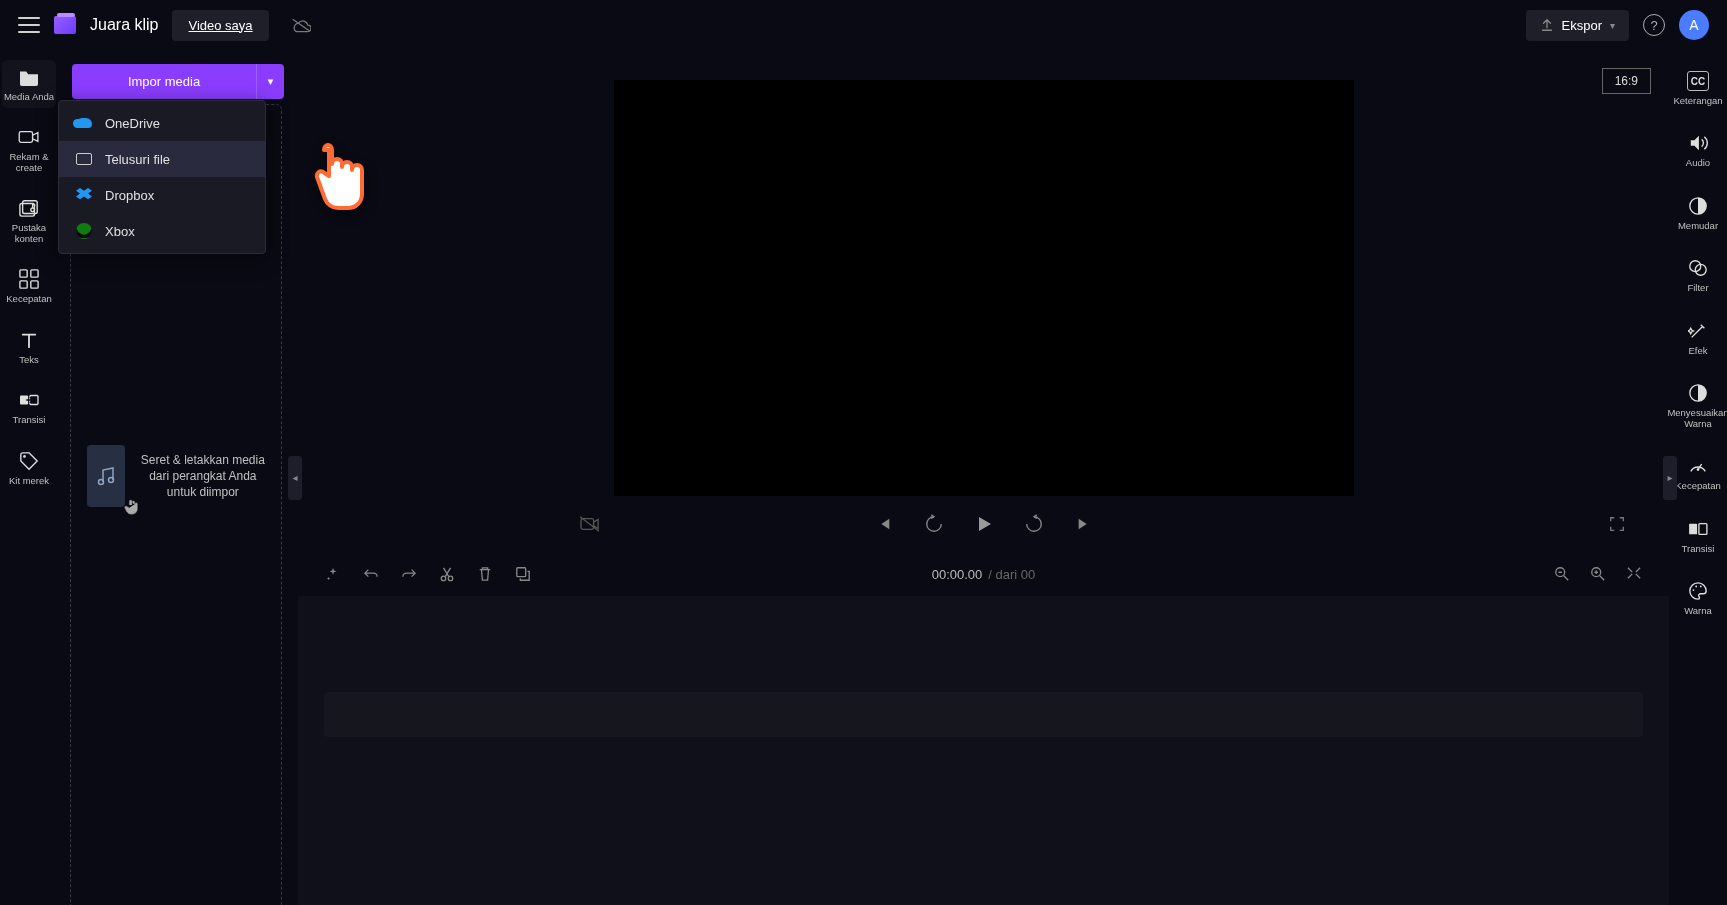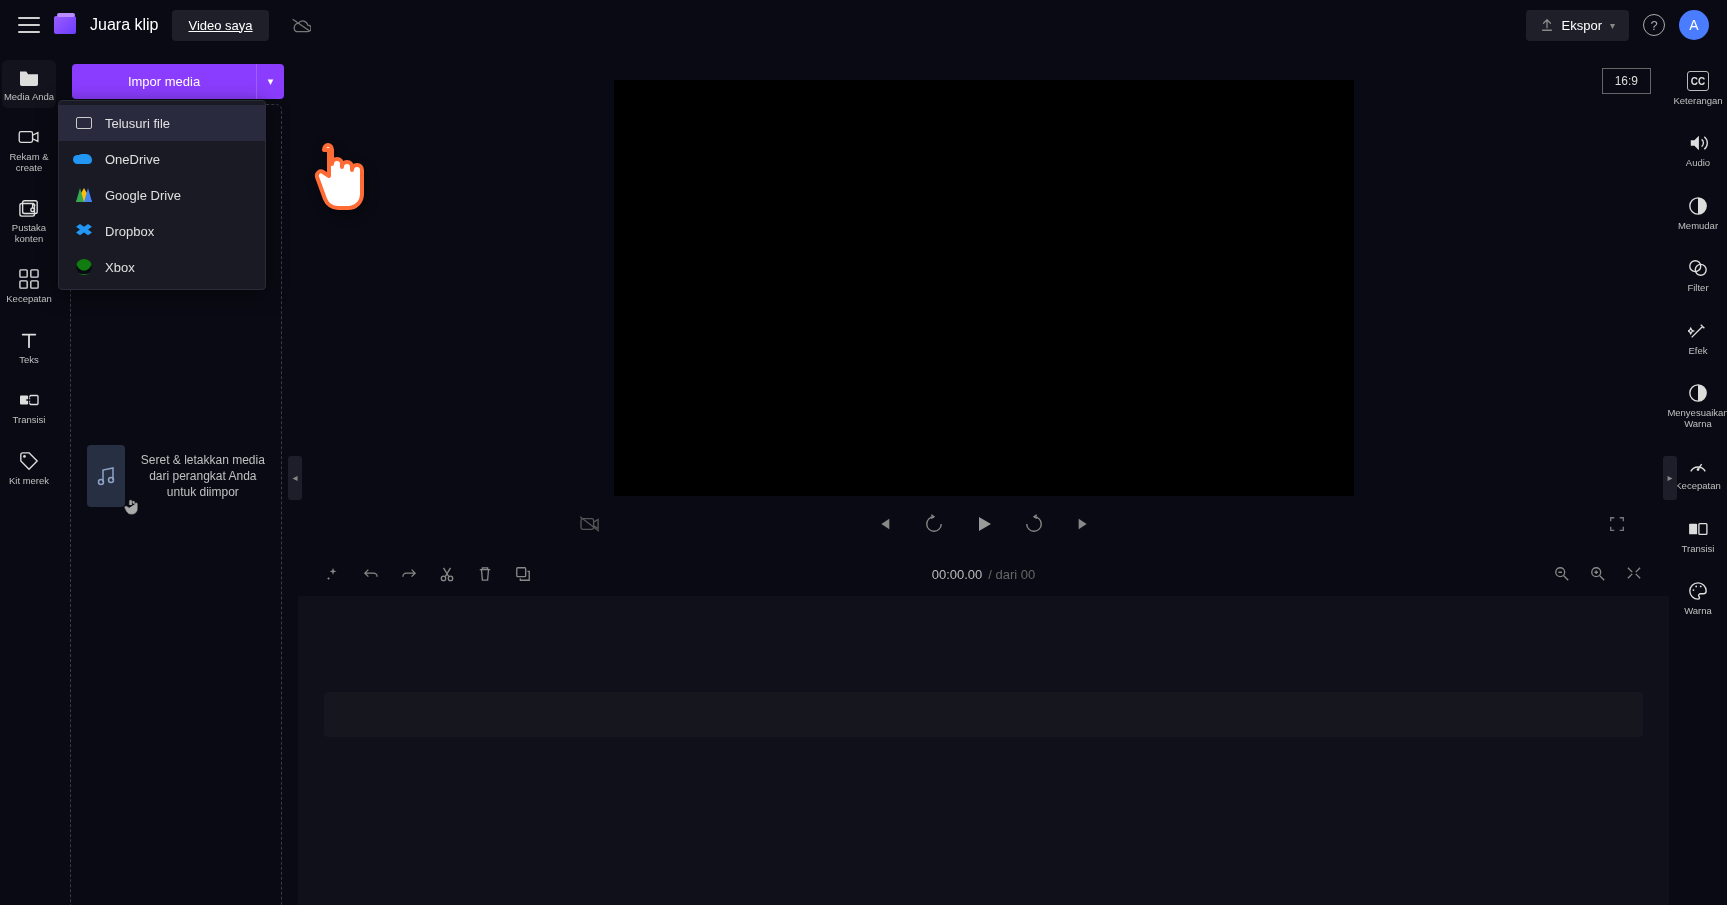--- a/index.html
+++ b/index.html
@@ -212,37 +212,31 @@
         <div class="dz-text">Seret &amp; letakkan media dari perangkat Anda untuk diimpor</div>
       </div>
     </div>
 
     <div class="import-btn-wrap">
       <button class="import-btn">Impor media</button>
       <div class="import-chev">▾</div>
     </div>
 
     <div class="dropdown">
+      <div class="dd-item">
+        <span class="dd-ico">
+            <span class="onedrive-ico"></span>
+          </span>
+        <span>OneDrive</span>
+      </div>
       <div class="dd-item active">
         <span class="dd-ico">
             <span class="browse-ico"></span>
           </span>
         <span>Telusuri file</span>
-      </div>
-      <div class="dd-item">
-        <span class="dd-ico">
-            <span class="onedrive-ico"></span>
-          </span>
-        <span>OneDrive</span>
-      </div>
-      <div class="dd-item">
-        <span class="dd-ico">
-            <span class="gdrive-ico"></span>
-          </span>
-        <span>Google Drive</span>
       </div>
       <div class="dd-item">
         <span class="dd-ico">
             <span class="dropbox-ico"></span>
           </span>
         <span>Dropbox</span>
       </div>
       <div class="dd-item">
         <span class="dd-ico">
             <span class="xbox-ico"></span>

